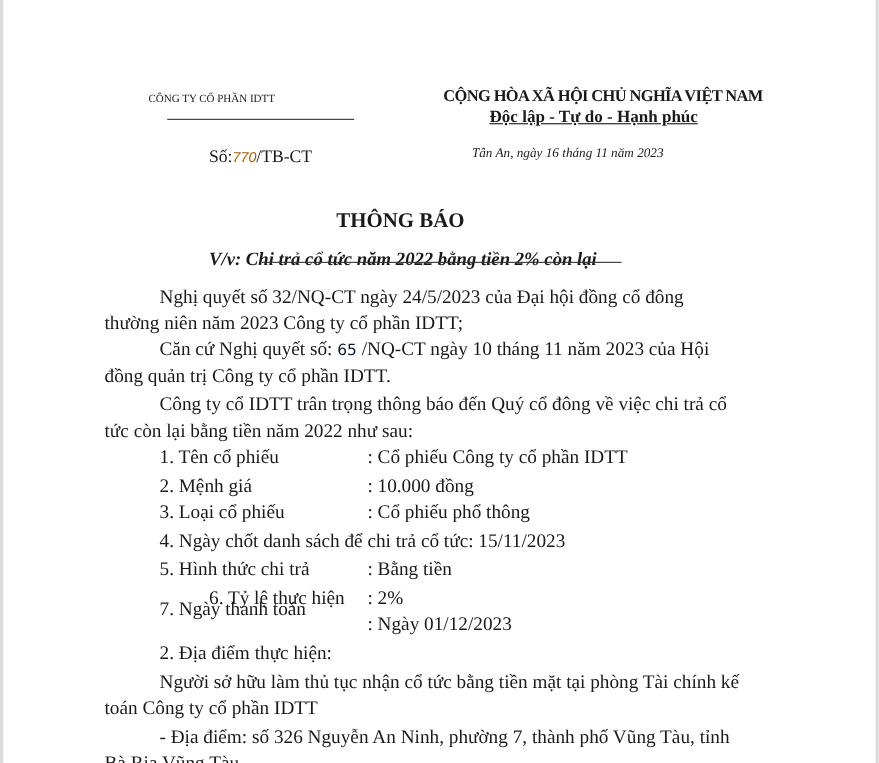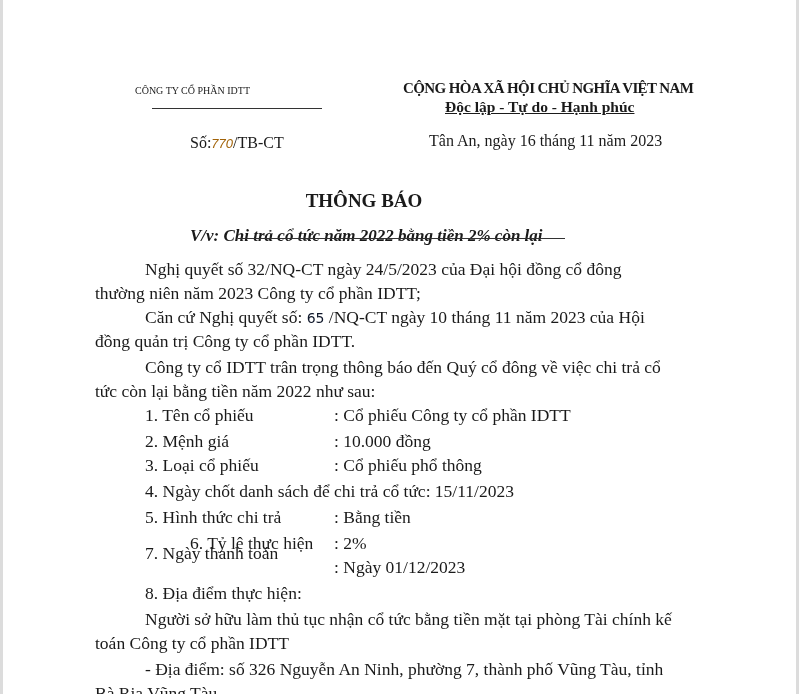--- a/index.html
+++ b/index.html
@@ -15,21 +15,21 @@
 
     .abs { position: absolute; white-space: nowrap; }
 
     .company { left: 135px; top: 85px; font-size: 10px; font-weight: normal; }
     .company-line { position: absolute; left: 152px; top: 108px; width: 170px; height: 1px; background: #333; }
     .docno { left: 190px; top: 134px; font-size: 16px; }
     .docno .hand { font-family: Liberation Sans, sans-serif; font-size: 13px; color: #a16207; font-style: italic; text-align: right; }
 
     .nation { left: 403px; top: 80px; font-size: 15px; font-weight: bold; letter-spacing: -0.6px; }
     .motto { left: 445px; top: 98px; font-size: 15.5px; font-weight: bold; text-decoration: underline; }
-    .date { left: 429px; top: 132px; font-size: 16px; }
+    .date { left: 429px; top: 132px; font-size: 12px; font-style: italic; }
 
     .title { left: 0; width: 728px; text-align: center; top: 190px; font-size: 19px; font-weight: bold; }
     .subject { left: 190px; top: 226px; font-size: 17px; font-style: italic; font-weight: bold; }
     .subject-line { position: absolute; left: 238px; top: 238px; width: 327px; height: 1px; background: #333; }
 
     .body-text { font-size: 17.5px; }
     .p-line { position: absolute; white-space: nowrap; }
 
     .item-label { position: absolute; left: 145px; font-size: 17.5px; white-space: nowrap; }
     .item-value { position: absolute; left: 334px; font-size: 17.5px; white-space: nowrap; }
@@ -83,21 +83,21 @@
 
     <div class="item-label" style="top:507px;">5. Hình thức chi trả</div>
     <div class="item-value" style="top:507px;">:  Bằng tiền</div>
 
     <div class="item-label" style="top:533px;margin-left:45px;">6. Tỷ lệ thực hiện</div>
     <div class="item-value" style="top:533px;">: 2%</div>
 
     <div class="item-label" style="top:543px;">7. Ngày thanh toán</div>
     <div class="item-value" style="top:557px;">: Ngày 01/12/2023</div>
 
-    <div class="item-label" style="top:583px;">8. Địa điểm thực hiện:</div>
+    <div class="item-label" style="top:583px;">2. Địa điểm thực hiện:</div>
   </div>
 
   <div class="body-text">
     <div class="p-line" style="left:145px; top:609px;">Người sở hữu làm thủ tục nhận cổ tức bằng tiền mặt tại phòng Tài chính kế</div>
     <div class="p-line" style="left:95px; top:633px;">toán Công ty cổ phần IDTT</div>
     <div class="p-line" style="left:145px; top:659px;">- Địa điểm: số 326 Nguyễn An Ninh, phường 7, thành phố Vũng Tàu, tỉnh</div>
     <div class="p-line" style="left:95px; top:683px;">Bà Rịa Vũng Tàu.</div>
   </div>
 </div>
 

